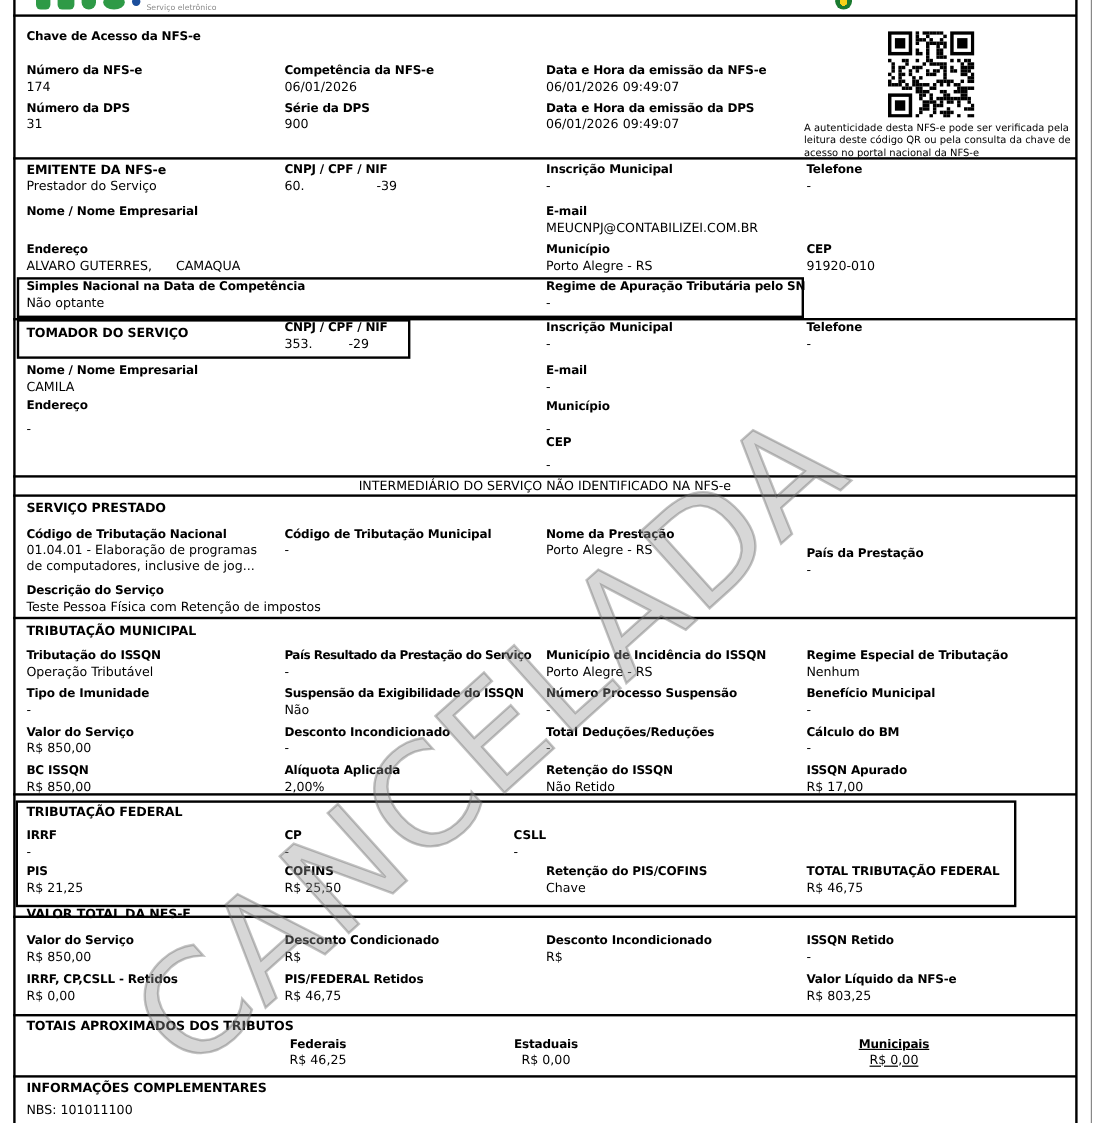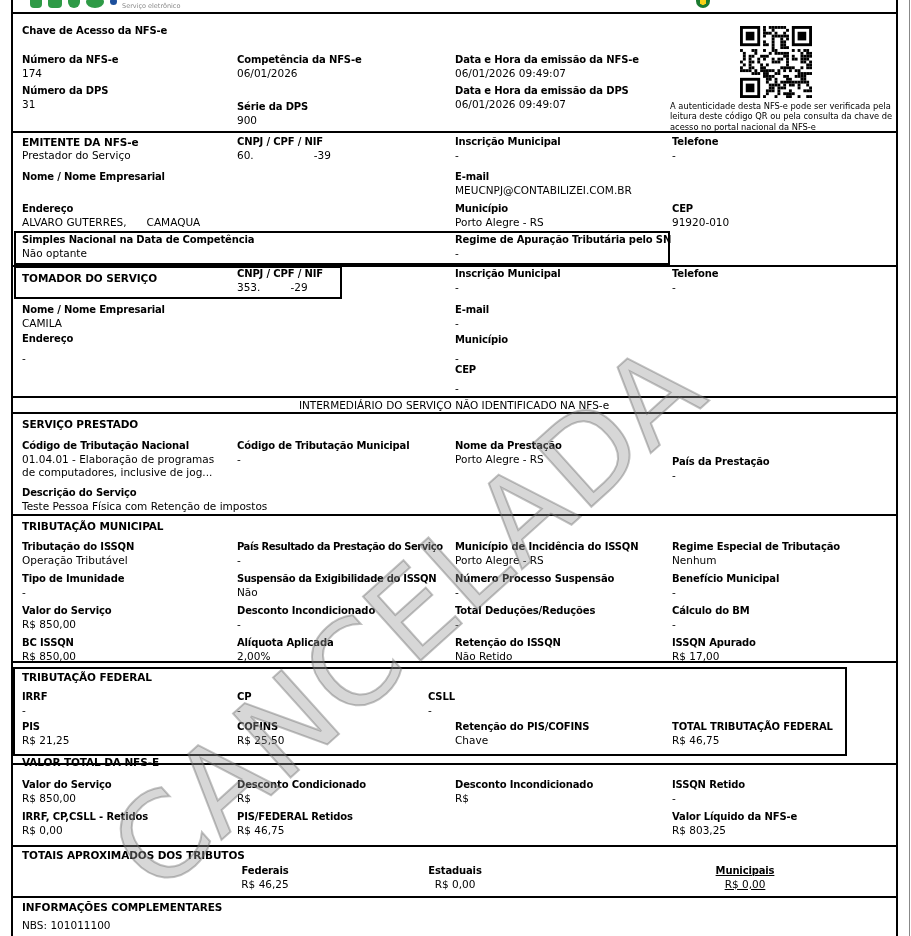--- a/index.html
+++ b/index.html
@@ -77,21 +77,21 @@
     <div class="v">06/01/2026</div>
   </div>
   <div class="f" style="left:455px;top:54px;">
     <div class="l">Data e Hora da emissão da NFS-e</div>
     <div class="v">06/01/2026 09:49:07</div>
   </div>
   <div class="f" style="left:22px;top:85px;">
     <div class="l">Número da DPS</div>
     <div class="v">31</div>
   </div>
-  <div class="f" style="left:237px;top:85px;margin-top:16px;">
+  <div class="f" style="left:237px;top:85px;">
     <div class="l">Série da DPS</div>
     <div class="v">900</div>
   </div>
   <div class="f" style="left:455px;top:85px;">
     <div class="l">Data e Hora da emissão da DPS</div>
     <div class="v">06/01/2026 09:49:07</div>
   </div>
 
   <div class="qr" id="qr"><svg width="72" height="72" viewBox="0 0 75 75" xmlns="http://www.w3.org/2000/svg">
         <rect width="75" height="75" fill="#fff"></rect>

